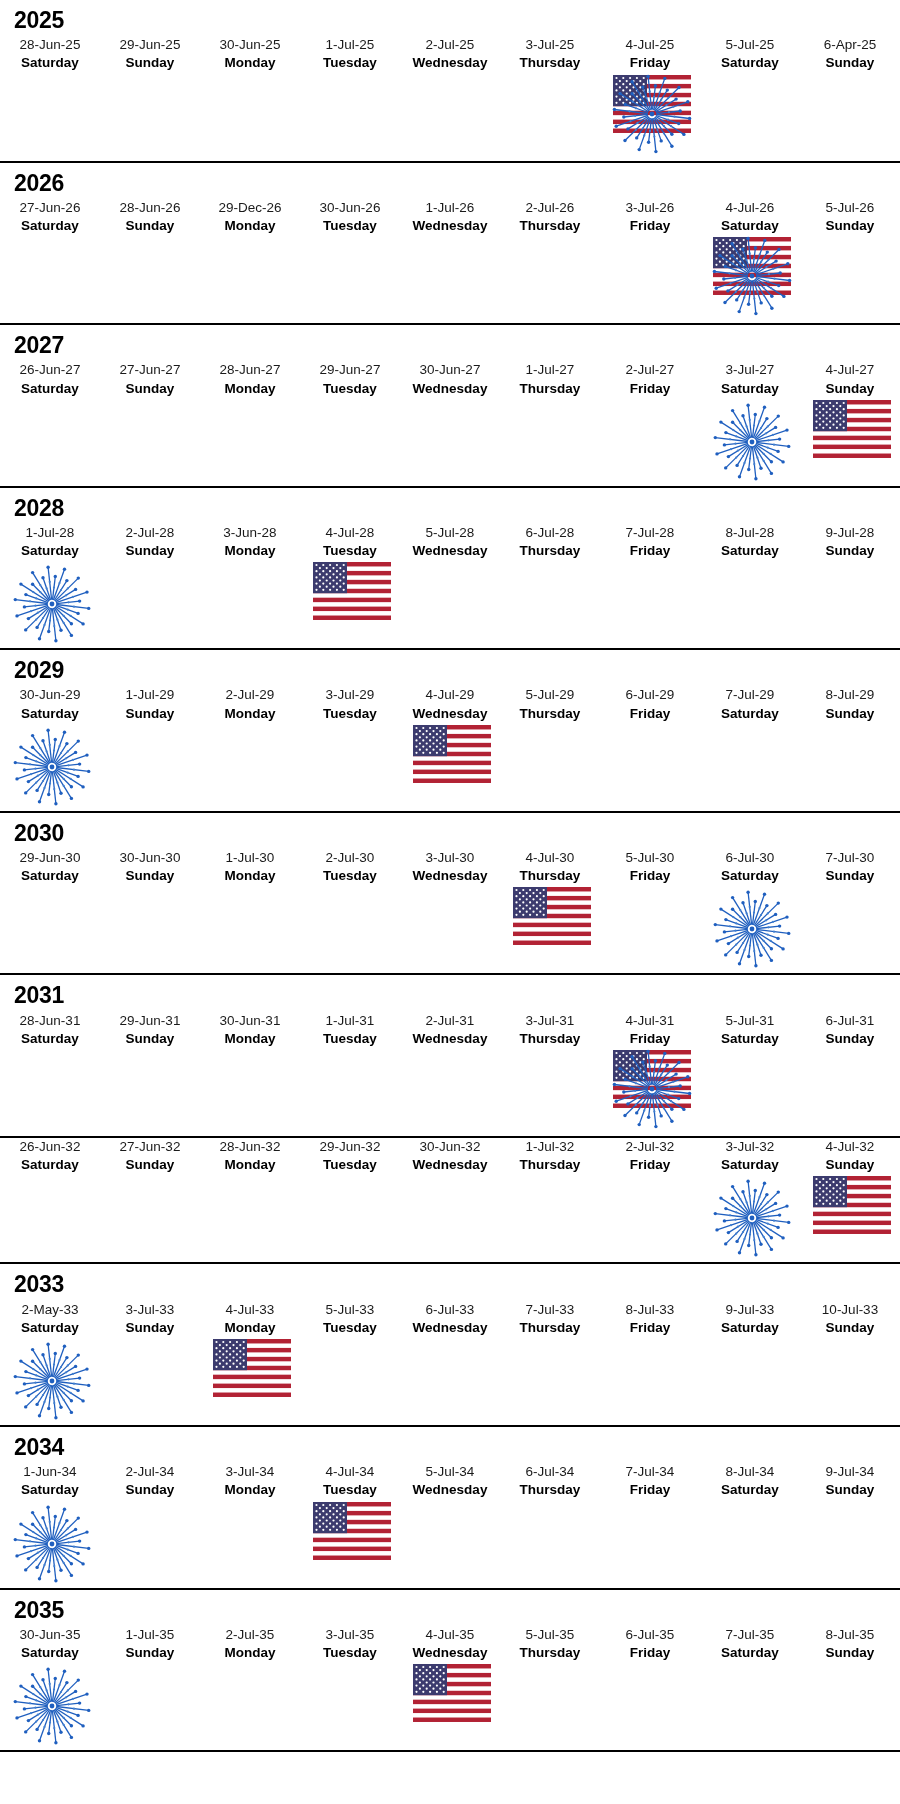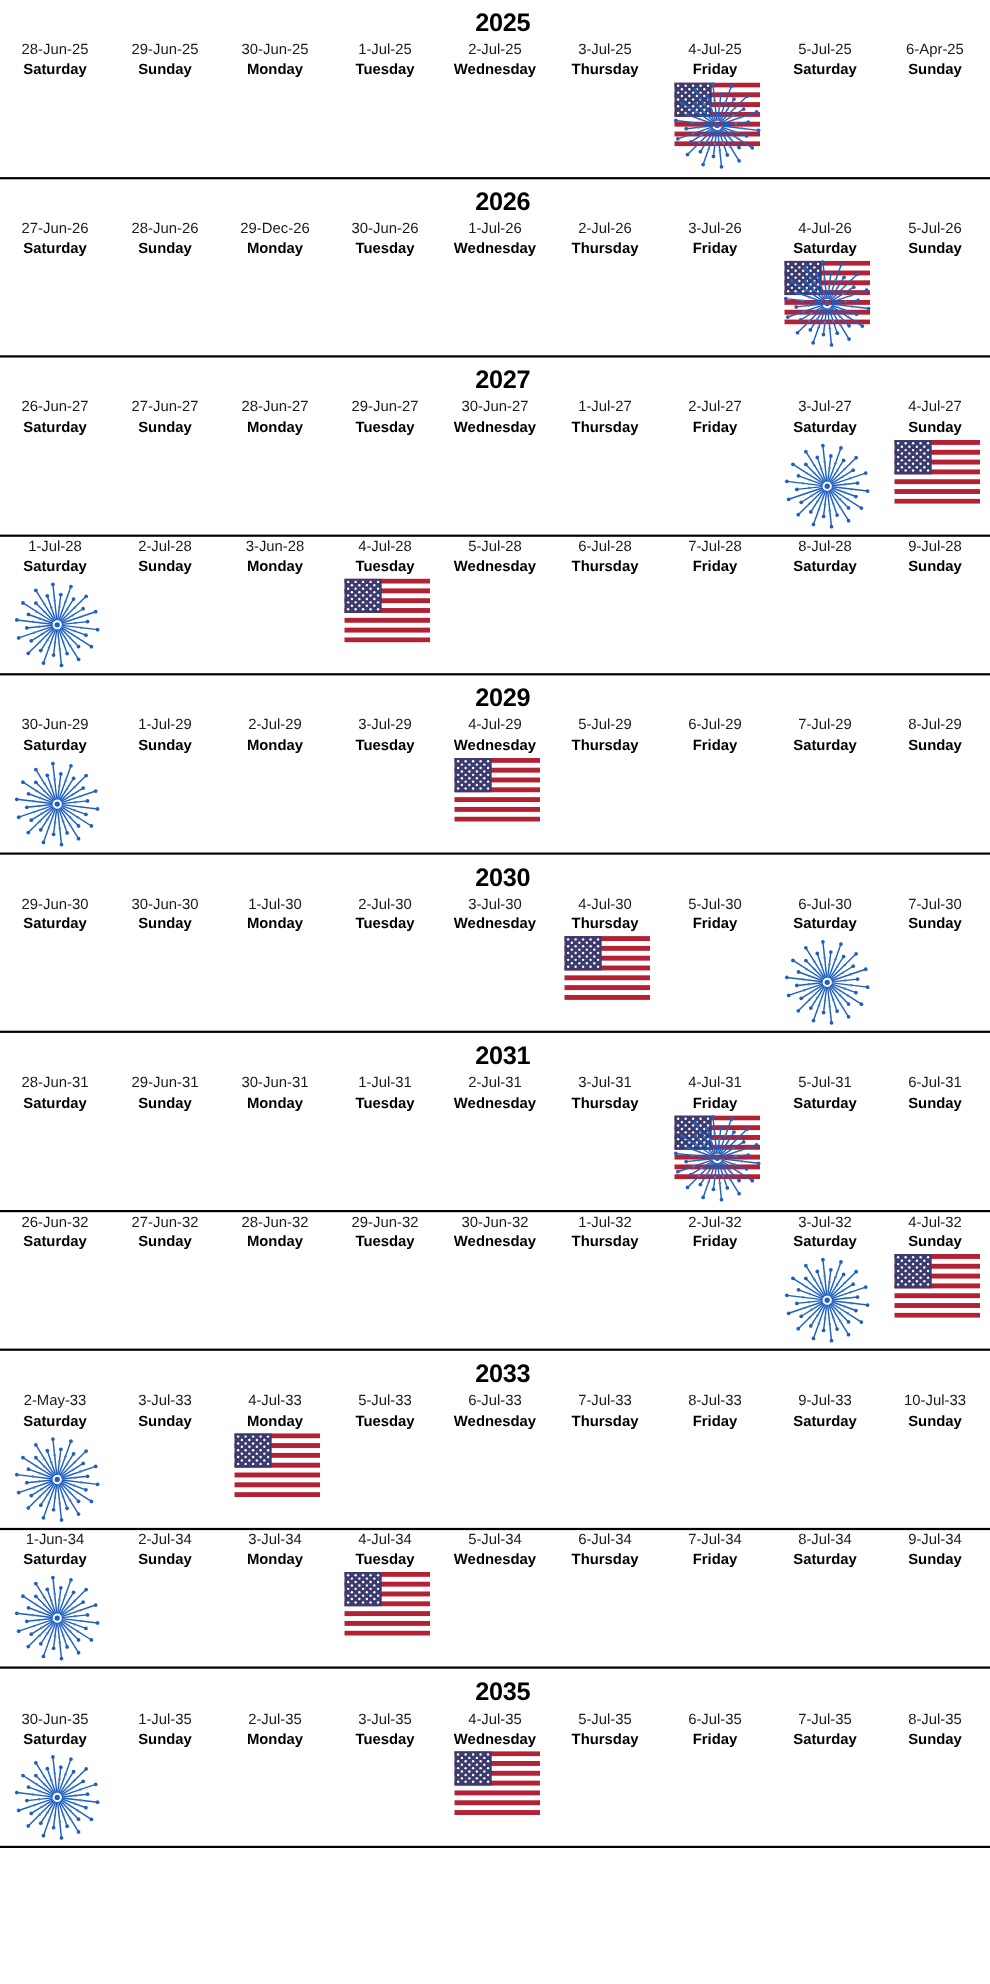--- a/index.html
+++ b/index.html
@@ -22,21 +22,20 @@
   }
   .year-block:first-child {
     border-top: none;
   }
   .year-label {
     font-size: 23px;
     font-weight: bold;
     padding: 8px 0 4px 14px;
     line-height: 1.05;
     letter-spacing: -0.3px;
-    text-align: center;
   }
   .row {
     display: flex;
     width: 860px;
   }
   .cell {
     width: 100px;
     flex: 0 0 100px;
     text-align: center;
     padding: 0 2px;
@@ -727,20 +726,21 @@
       </g>
     </g>
   </svg>
               </span>
             </div>
           </div>
         </div>
       </div>
     </div>
     <div class="year-block">
+      <div class="year-label">2028</div>
       <div class="row">
         <div class="cell">
           <div class="date">1-Jul-28</div>
           <div class="weekday">Saturday</div>
           <div class="art">
             <div class="art-inner">
               <span class="firework">
                 <svg width="84" height="84" viewBox="0 0 84 84">
                   <line x1="46.2" y1="42.5" x2="78.7" y2="46.4" stroke="#1f5fbf" stroke-width="1.3"></line>
                   <circle cx="78.7" cy="46.4" r="1.7" fill="#1f5fbf"></circle>
@@ -2038,20 +2038,21 @@
         <div class="cell">
           <div class="date">10-Jul-33</div>
           <div class="weekday">Sunday</div>
           <div class="art">
             <div class="art-inner"></div>
           </div>
         </div>
       </div>
     </div>
     <div class="year-block">
+      <div class="year-label">2034</div>
       <div class="row">
         <div class="cell">
           <div class="date">1-Jun-34</div>
           <div class="weekday">Saturday</div>
           <div class="art">
             <div class="art-inner">
               <span class="firework">
                 <svg width="84" height="84" viewBox="0 0 84 84">
                   <line x1="46.2" y1="42.5" x2="78.7" y2="46.4" stroke="#1f5fbf" stroke-width="1.3"></line>
                   <circle cx="78.7" cy="46.4" r="1.7" fill="#1f5fbf"></circle>

